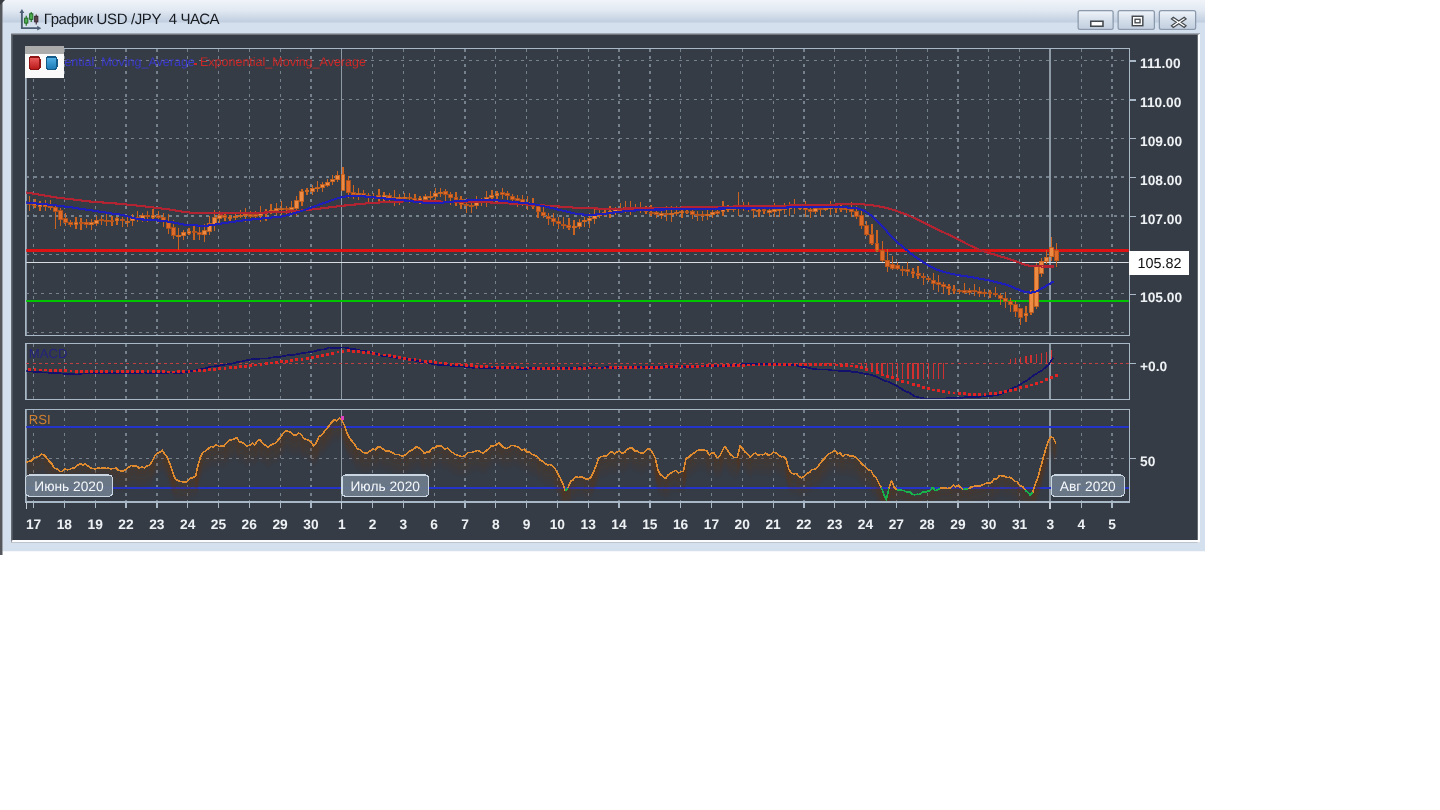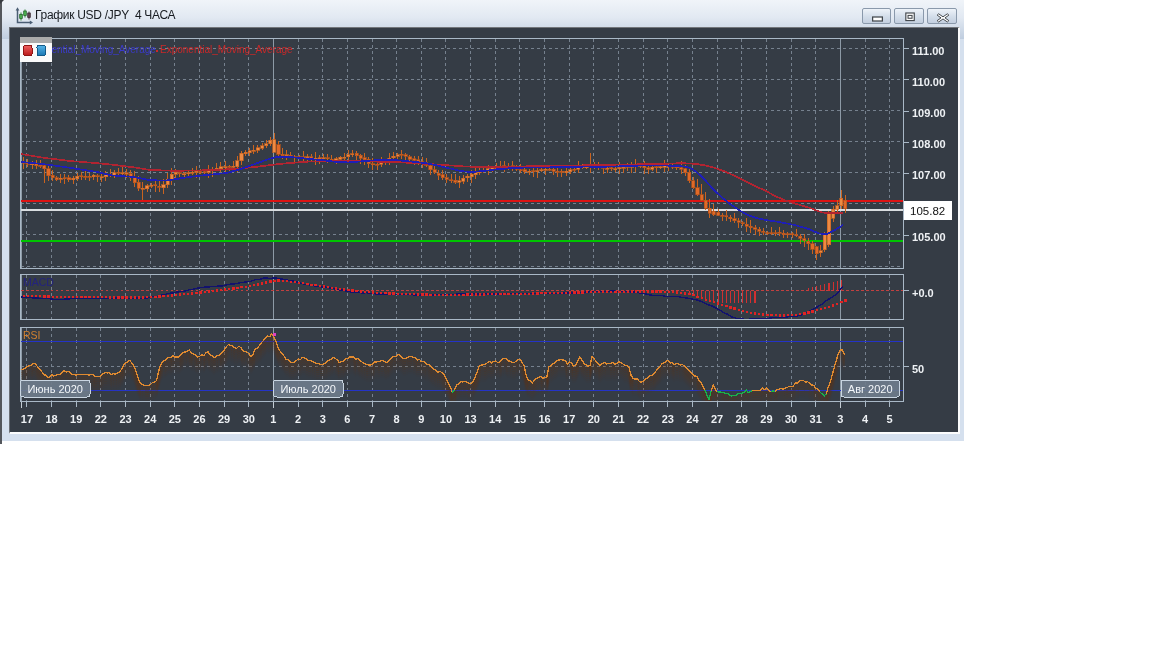--- a/index.html
+++ b/index.html
@@ -1,18 +1,18 @@
 <!DOCTYPE html>
 <html><head><meta charset="utf-8"><style>
 *{margin:0;padding:0;box-sizing:border-box}
 body{width:1152px;height:648px;background:#ffffff;font-family:"Liberation Sans",sans-serif;position:relative;overflow:hidden}
 #edge{position:absolute;left:0;top:0;width:2px;height:444px;background:#54575c}
 #notch{position:absolute;left:0;top:0;width:0;height:0;border-left:4px solid #3a3d42;border-bottom:4px solid transparent}
 #win{position:absolute;left:2px;top:0;width:962px;height:441px;background:#d5e0ee}
-#title{position:absolute;left:0;top:0;width:962px;height:39px;background:linear-gradient(#f0f4f9 0%,#e2e9f2 45%,#bfcddf 100%)}
+#title{position:absolute;left:0;top:0;width:962px;height:18px;background:linear-gradient(#f0f4f9 0%,#e2e9f2 45%,#bfcddf 100%)}
 #title span{position:absolute;left:33px;top:8px;font-size:12px;color:#171b20;letter-spacing:-0.3px}
 .wbtn{position:absolute;top:8px;height:16px;border:1px solid #8a99ab;border-radius:2px;background:linear-gradient(#eef3f9,#d5dfeb 50%,#c3cfdf)}
 #chart{position:absolute;left:7px;top:27px;width:948px;height:404px;box-sizing:content-box;background:#353c45;border-top:1px solid #73767b;border-left:1px solid #6a6e74;border-right:2px solid #fbfcfd;border-bottom:2px solid #fbfcfd}
 svg text{font-family:"Liberation Sans",sans-serif}
 </style></head>
 <body>
 <div id="win">
   <div id="title">
     <svg width="20" height="20" viewBox="0 0 20 20" style="position:absolute;left:12px;top:6px">
 <path d="M3.5 4 L3.5 16.5 L16.5 16.5" stroke="#4a5d73" stroke-width="1.5" fill="none"></path>

